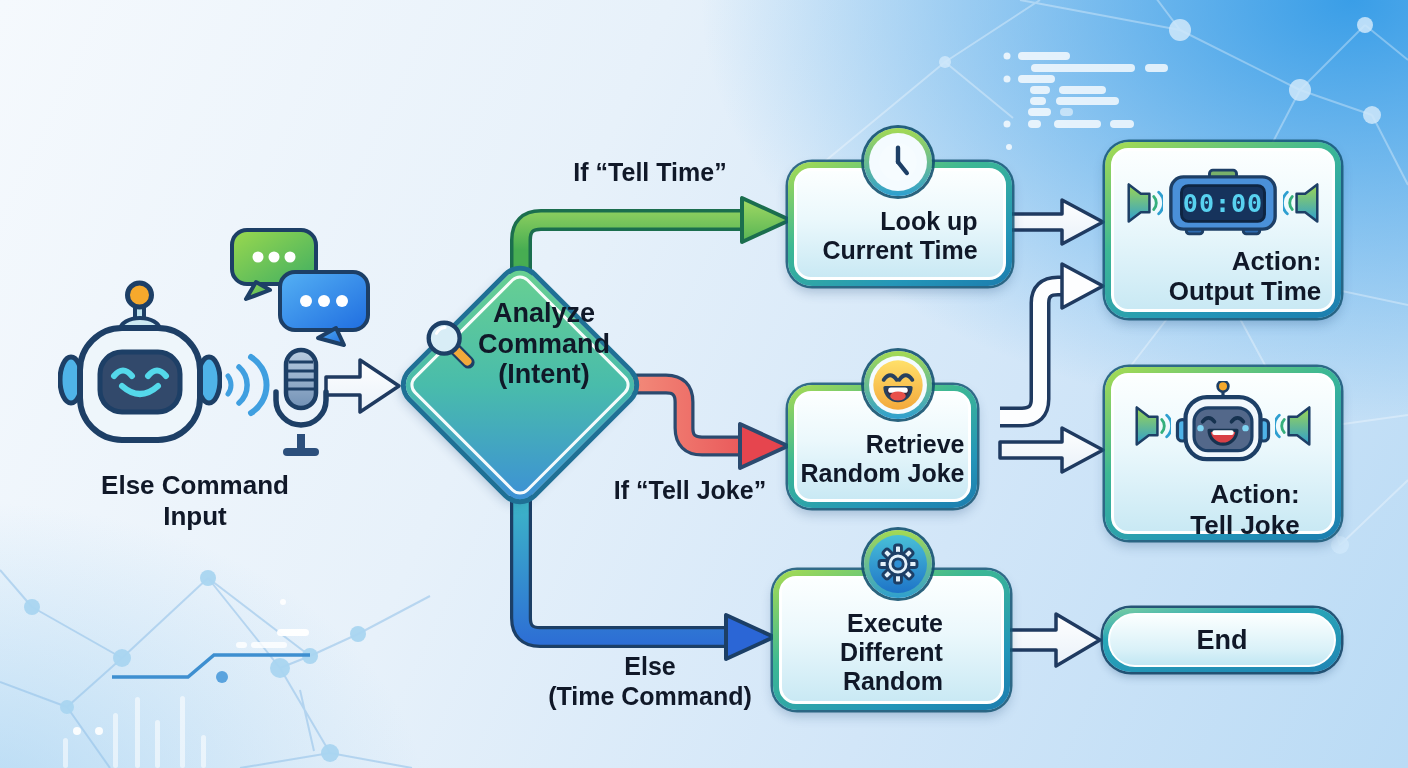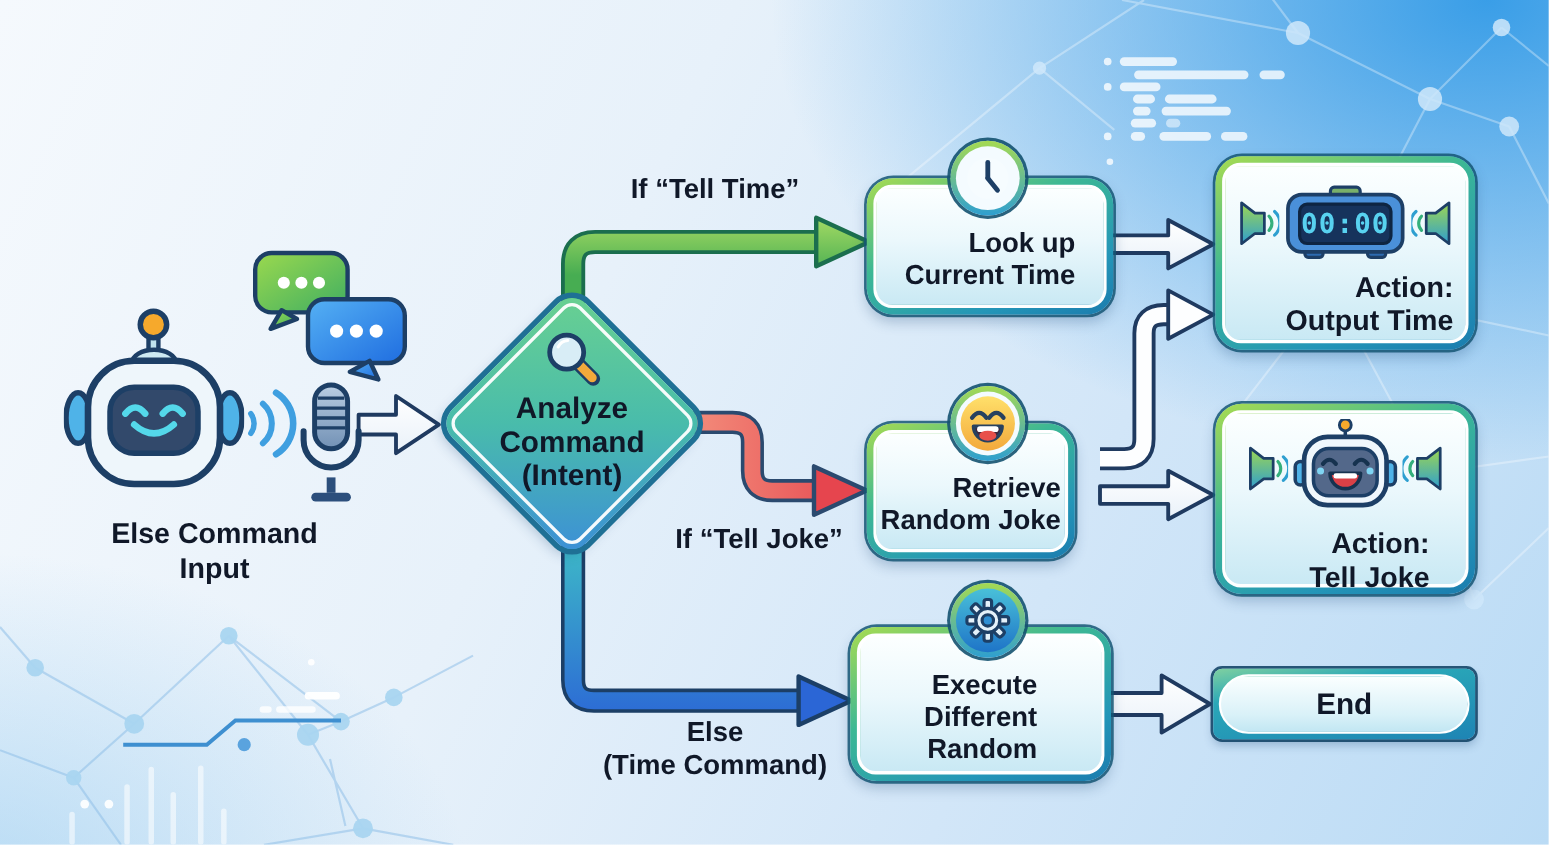--- a/index.html
+++ b/index.html
@@ -49,27 +49,27 @@
     transform:rotate(45deg); border-radius:18px;
     background:linear-gradient(135deg,#6ad190 0%,#49bcab 50%,#3c8ed8 100%);
     box-shadow:0 0 0 5px #1f7095, 0 6px 12px rgba(25,70,120,.3);
   }
   .diamond-inner{
     position:absolute; left:5px; top:5px; right:5px; bottom:5px;
     border:3px solid rgba(255,255,255,.95); border-radius:12px;
   }
   .diamond-content{
     position:absolute; left:420px; top:296px; width:200px; z-index:3;
-    display:flex; flex-direction:column; align-items:center;
+    display:flex; align-items:center;
   }
   .diamond-label{font-size:27px; font-weight:bold; color:var(--text,#101828); white-space:pre-line; text-align:center; line-height:1.13; margin-top:2px;}
   
   .pill{
     position:absolute; left:1103px; top:608px; width:238px; height:64px; z-index:2;
-    border-radius:8px; padding:5px; box-sizing:border-box;
+    border-radius:28px; padding:5px; box-sizing:border-box;
     background:linear-gradient(170deg,#7fd0a0 0%,#2aa8b8 30%,#1e84b4 100%);
     box-shadow:0 0 0 2.5px rgba(21,70,104,.9), 0 5px 9px rgba(25,70,120,.3);
   }
   .pill-inner{
     width:100%; height:100%; border-radius:27px; border:2.5px solid #fff; box-sizing:border-box;
     background:linear-gradient(180deg,#fbffff 0%,#d9f1f8 70%,#c2e7f3 100%);
     display:flex; align-items:center; justify-content:center;
     font-size:27px; font-weight:bold; color:var(--text,#101828);
   }
   .clock-digits{font-family:"DejaVu Sans Mono", monospace; font-weight:bold;}

